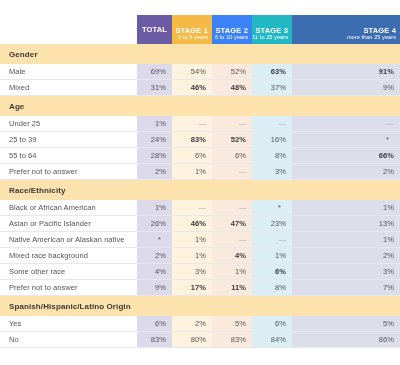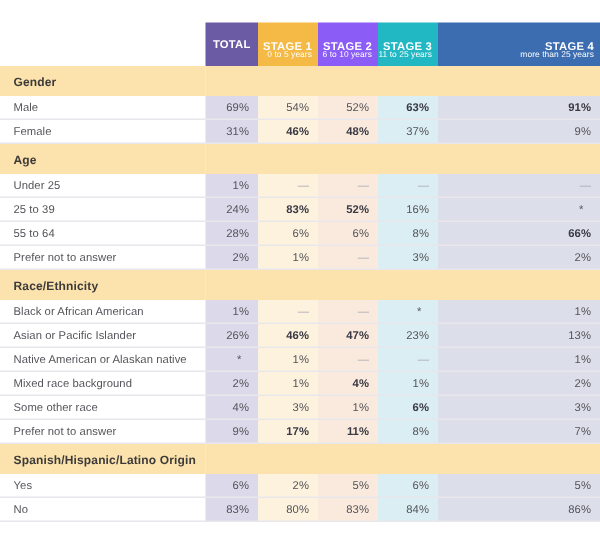--- a/index.html
+++ b/index.html
@@ -69,21 +69,21 @@
     margin-top: 0.5px;
   }
   .hdr-total {
     justify-content: center;
     align-items: center;
   }
   .hdr-total .hdr-name { font-size: 7.5px; }
 
   .bg-total { background: #6b5ba4; }
   .bg-s1    { background: #f5b945; margin-top: 15px; }
-  .bg-s2    { background: #8b5cf6; }
+  .bg-s2    { background: #3b82f6; }
   .bg-s3    { background: #21b8c4; }
   .bg-s4    { background: #3c6db0; }
 
   
   tr.section-row td {
     background: #fce2ac;
     padding: 0;
     height: 20px;
   }
   tr.section-row td.section-title {
@@ -191,21 +191,21 @@
         </tr>
         <tr class="data-row">
           <td class="lbl">Male</td>
           <td class="val t-total">69%</td>
           <td class="val t-s1">54%</td>
           <td class="val t-s2">52%</td>
           <td class="val t-s3 hi">63%</td>
           <td class="val t-s4 hi">91%</td>
         </tr>
         <tr class="data-row">
-          <td class="lbl">Female</td>
+          <td class="lbl">Mixed</td>
           <td class="val t-total">31%</td>
           <td class="val t-s1 hi">46%</td>
           <td class="val t-s2 hi">48%</td>
           <td class="val t-s3">37%</td>
           <td class="val t-s4">9%</td>
         </tr>
         <tr class="section-row">
           <td class="section-title">Age</td>
           <td></td>
           <td></td>

